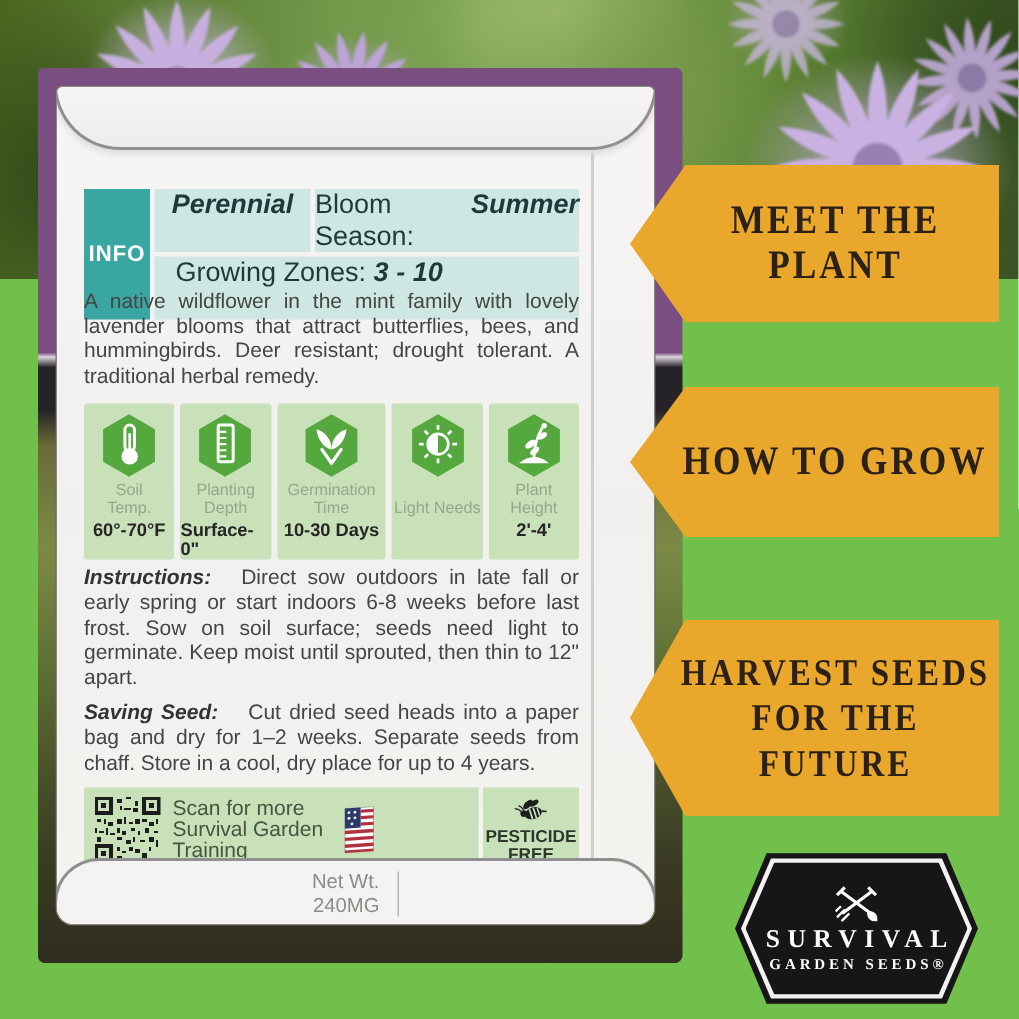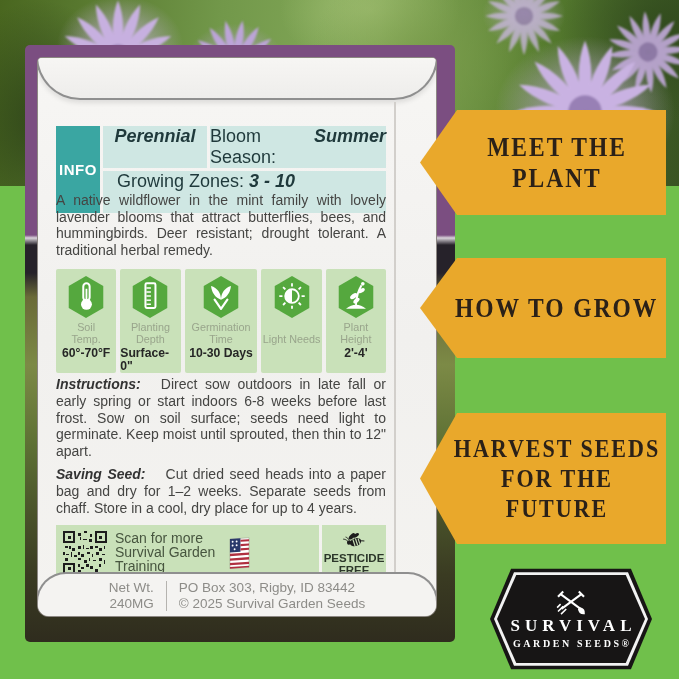--- a/index.html
+++ b/index.html
@@ -326,24 +326,20 @@
           </div>
         </div>
       </div>
 
       <div class="bottom-flap">
         <div class="net">
           <div>Net Wt.</div>
           <div>240MG</div>
         </div>
         <div class="fdiv"></div>
-        <div class="addr">
-          <div>PO Box 303, Rigby, ID 83442</div>
-          <div>© 2025 Survival Garden Seeds</div>
-        </div>
       </div>
     </div>
   </div>
 
   <div class="arrow" id="arrow1">
     <div class="arrow-text">
       <span>MEET THE PLANT</span>
         <span></span>
     </div>
   </div>

